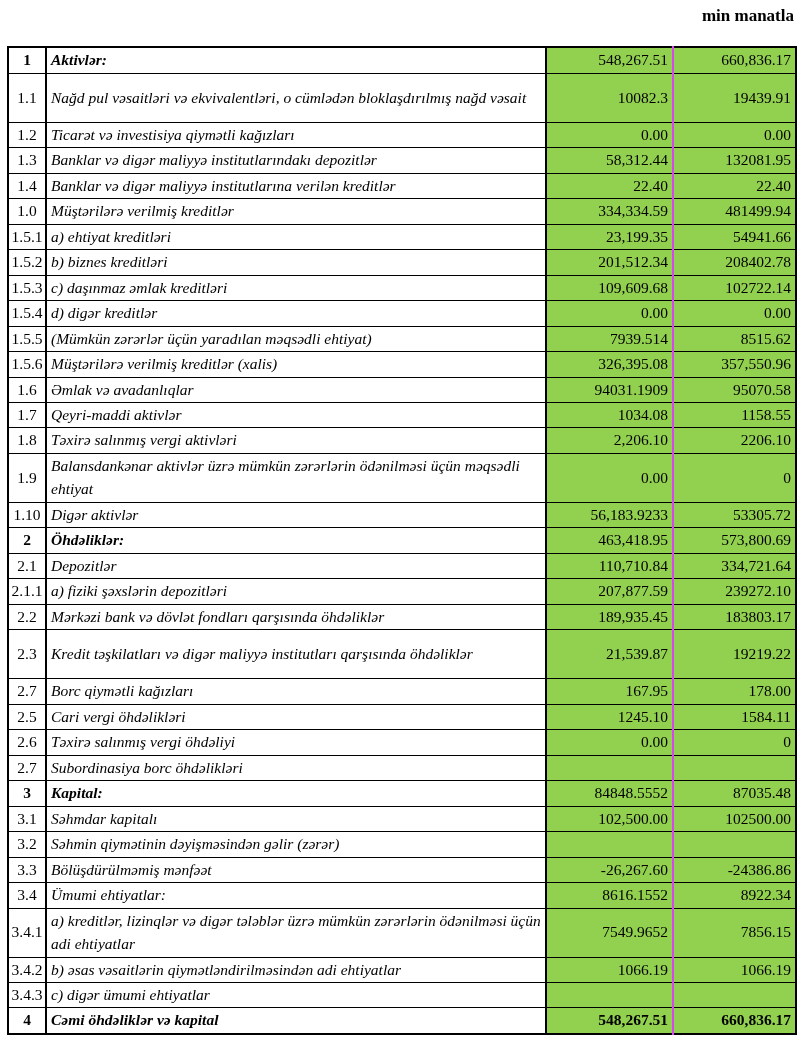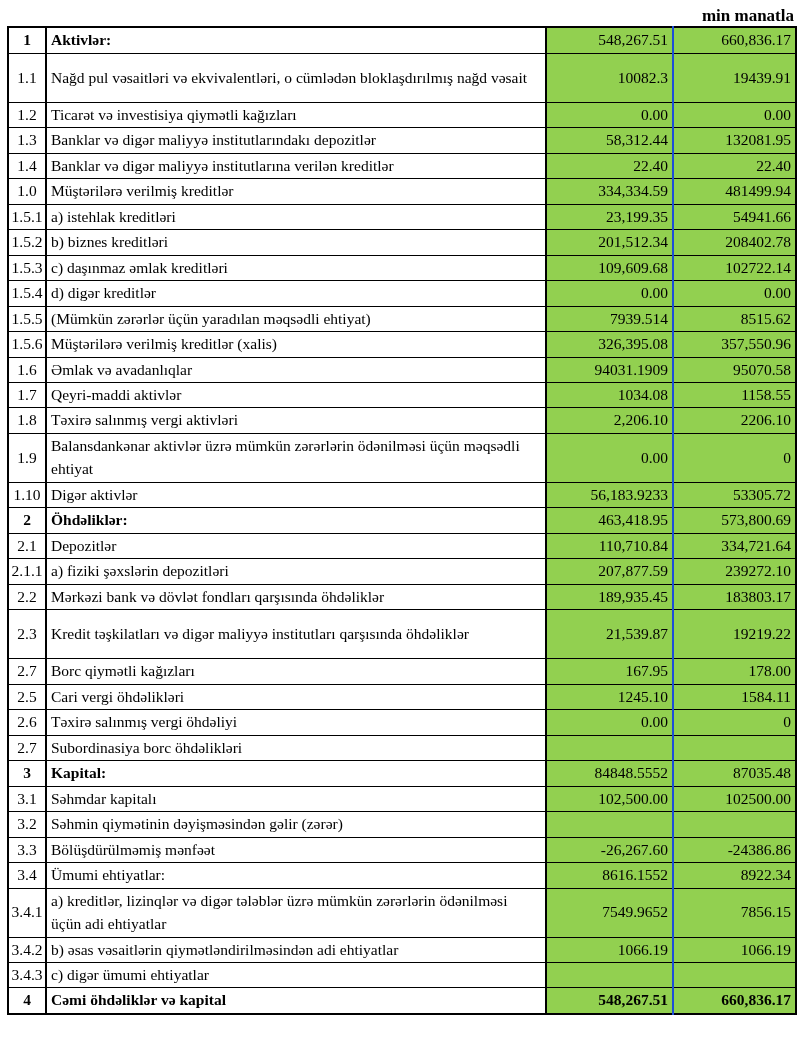--- a/index.html
+++ b/index.html
@@ -13,21 +13,21 @@
   .page {
     width: 800px;
     height: 1043px;
     position: relative;
     box-sizing: border-box;
   }
   .units {
     text-align: right;
     font-weight: bold;
     font-size: 17px;
-    padding: 6px 6px 0 0;
+    padding: 6px 6px 20px 0;
     line-height: 1.2;
   }
   table.sheet {
     border-collapse: collapse;
     table-layout: fixed;
     margin-left: 7px;
     width: 788px;
     border: 2.5px solid #000;
     font-size: 15.5px;
   }
@@ -43,26 +43,27 @@
     overflow: hidden;
   }
   td.num {
     text-align: center;
     border-right: 2px solid #000;
     padding: 1px 1px;
   }
   td.label {
     text-align: left;
     border-right: 2px solid #000;
+    font-style: italic;
   }
   td.val {
     background: var(--cell-green, #92D050);
     text-align: right;
   }
-  td.val1 { border-right: 2px solid #1d4ed8; }
+  td.val1 { border-right: 2px solid #d946ef; }
   tr { height: 24px; }
   tr.tall { height: 49px; }
   tr.bold td.num, tr.bold td.label { font-weight: bold; }
   tr.boldvals td.val { font-weight: bold; }
 </style>
 </head>
 <body>
 
 <div class="page">
   <div class="units">min manatla</div>
@@ -105,21 +106,21 @@
           <td class="val val2">22.40</td>
         </tr>
         <tr>
           <td class="num">1.0</td>
           <td class="label">Müştərilərə verilmiş kreditlər</td>
           <td class="val val1">334,334.59</td>
           <td class="val val2">481499.94</td>
         </tr>
         <tr>
           <td class="num">1.5.1</td>
-          <td class="label">a) istehlak kreditləri</td>
+          <td class="label">a) ehtiyat kreditləri</td>
           <td class="val val1">23,199.35</td>
           <td class="val val2">54941.66</td>
         </tr>
         <tr>
           <td class="num">1.5.2</td>
           <td class="label">b) biznes kreditləri</td>
           <td class="val val1">201,512.34</td>
           <td class="val val2">208402.78</td>
         </tr>
         <tr>

